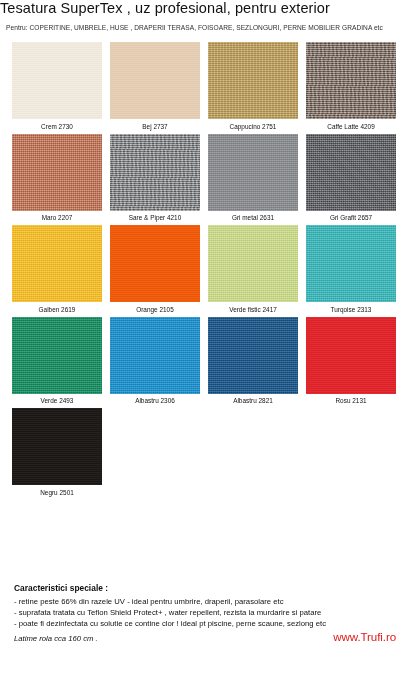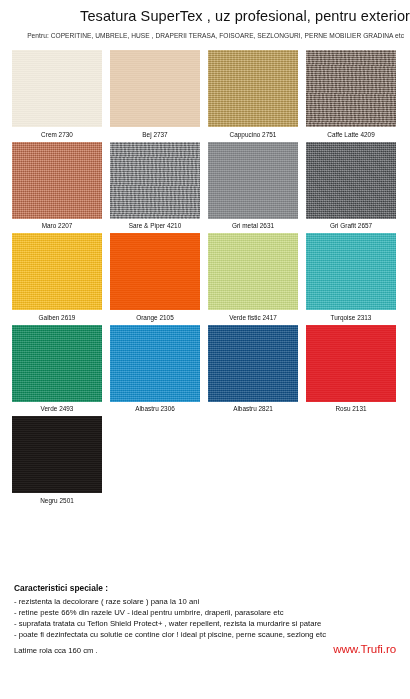--- a/index.html
+++ b/index.html
@@ -17,22 +17,22 @@
   }
   .page {
     width: 410px;
     height: 699px;
     position: relative;
     box-sizing: border-box;
   }
 
   
   .header {
-    padding-top: 8px;
-    text-align: right;
+    padding-top: 0;
+    text-align: left;
   }
   .title {
     font-size: 14.5px;
     font-weight: 400;
     letter-spacing: 0.1px;
     color: #111111;
     line-height: 1.2;
     margin: 0;
   }
   .subtitle {
@@ -138,20 +138,21 @@
   .footer-row {
     display: flex;
     align-items: flex-end;
     justify-content: space-between;
     margin-top: 1px;
   }
   .width-note {
     font-size: 7.7px;
     color: #111111;
     white-space: nowrap;
+    font-style: italic;
   }
   .website {
     font-size: 11.6px;
     font-weight: normal;
     color: #e01b1b;
     white-space: nowrap;
     padding-right: 6px;
     letter-spacing: -0.1px;
   }
 </style>
@@ -276,21 +277,20 @@
             <div class="weave"></div>
           </div>
           <div class="cell-label">Negru 2501</div>
         </div>
       </div>
     </div>
 
   <div class="specs">
     <div class="specs-title">Caracteristici speciale :</div>
     <div>
-        <div class="spec-line">- rezistenta la decolorare  ( raze solare )  pana la 10 ani</div>
         <div class="spec-line">- retine peste 66% din razele UV  - ideal pentru umbrire, draperii, parasolare etc</div>
         <div class="spec-line">- suprafata tratata cu Teflon Shield Protect+  , water repellent, rezista la murdarire si patare</div>
         <div class="spec-line">- poate fi dezinfectata cu solutie ce contine clor !  ideal pt piscine, perne scaune, sezlong etc</div>
       </div>
     <div class="footer-row">
       <div class="width-note">Latime rola cca 160 cm .</div>
       <div class="website">www.Trufi.ro</div>
     </div>
   </div>
 

